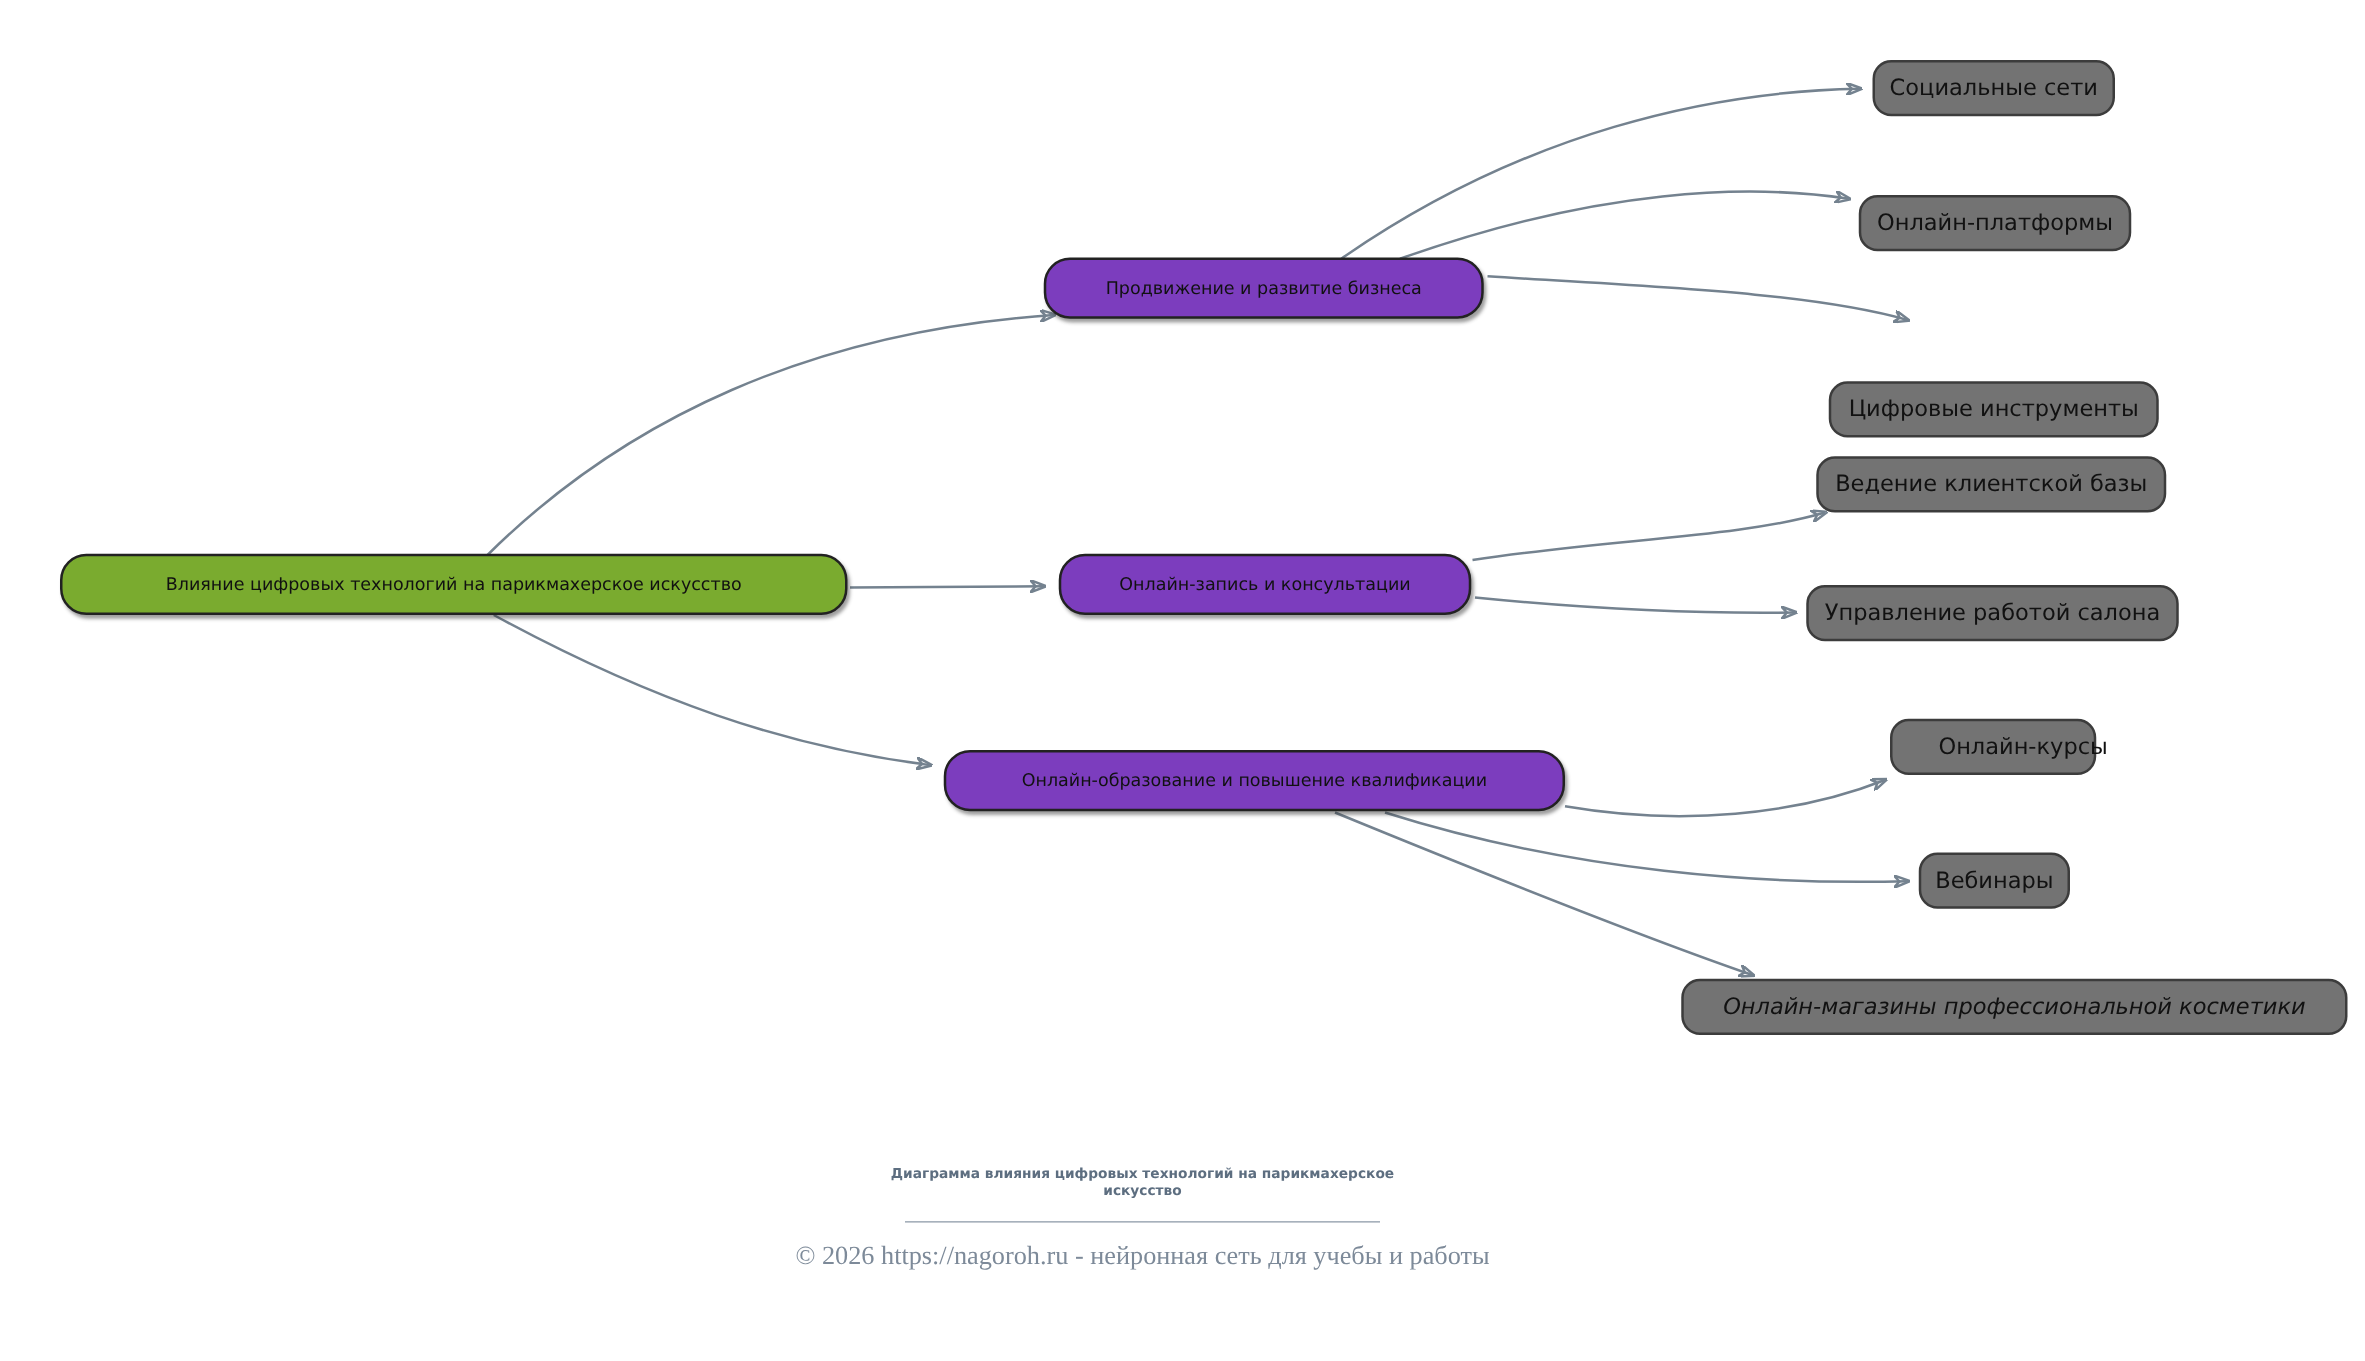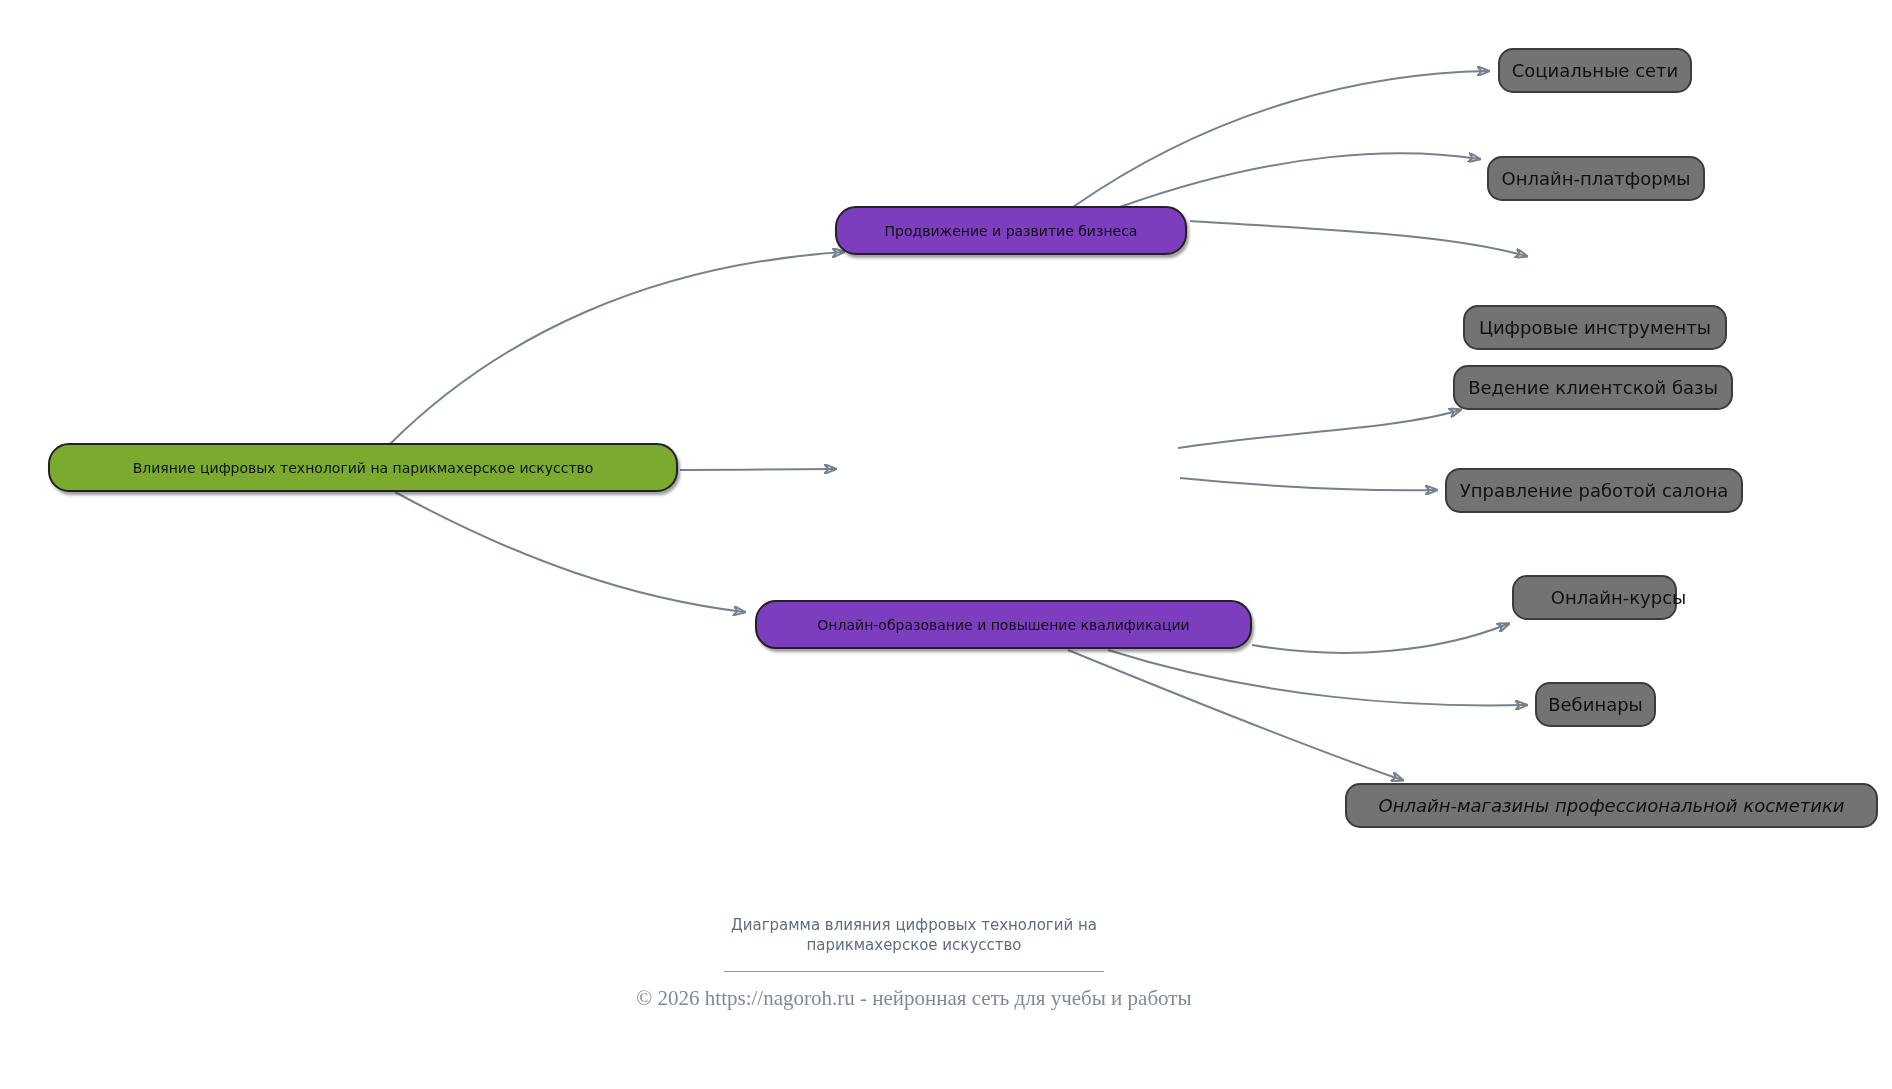--- a/index.html
+++ b/index.html
@@ -47,25 +47,25 @@
     border-radius:15px;
     font-size:18px;
   }
   .footer{
     position:absolute;
     left:614px;top:916px;width:600px;
     text-align:center;
   }
   .footer-title{
     color:var(--footer-title);
-    font-weight:normal;
-    font-size:15px;
+    font-weight:bold;
+    font-size:11px;
     line-height:1.3;
     max-width:430px;
-    margin:0 auto;
+    margin:16px auto;
   }
   .footer-rule{
     width:380px;height:0;
     border:none;
     border-top:1.6px solid #8b98a6;
     margin:16px auto 14px auto;
   }
   .footer-copy{
     color:var(--footer-text);
     font-size:21px;
@@ -93,20 +93,21 @@
     <path d="M 1180 478 C 1280 488, 1362 491, 1436 490" marker-end="url(#arrow)"></path>
     <path d="M 1252 645 C 1345 661, 1437 652, 1508 624" marker-end="url(#arrow)"></path>
     <path d="M 1108 650 C 1260 698, 1412 708, 1526 705" marker-end="url(#arrow)"></path>
     <path d="M 1068 650 C 1190 700, 1315 750, 1402 780" marker-end="url(#arrow)"></path>
   </svg>
 
   <div class="node root colored" style="left:48px;top:443px;width:630px;">Влияние цифровых технологий на парикмахерское искусство</div>
 
   <div class="node branch colored" style="left:835px;top:206px;width:352px;">Продвижение и развитие бизнеса</div>
 
+  <div class="node branch colored" style="left:847px;top:443px;width:330px;">Онлайн-запись и консультации</div>
 
   <div class="node branch colored" style="left:755px;top:600px;width:497px;">Онлайн-образование и повышение квалификации</div>
 
   <div class="node leaf" style="left:1498px;top:48px;width:194px;">Социальные сети</div>
 
   <div class="node leaf" style="left:1487px;top:156px;width:218px;">Онлайн-платформы</div>
 
   <div class="node leaf" style="left:1463px;top:261px;width:264px;margin-top:44px;">Цифровые инструменты</div>
 
   <div class="node leaf" style="left:1453px;top:365px;width:280px;">Ведение клиентской базы</div>

